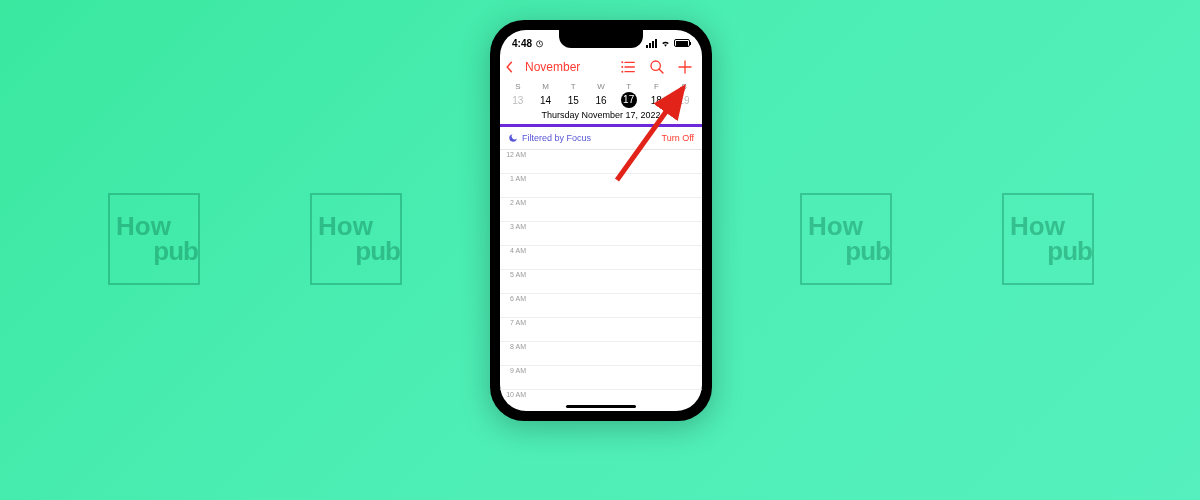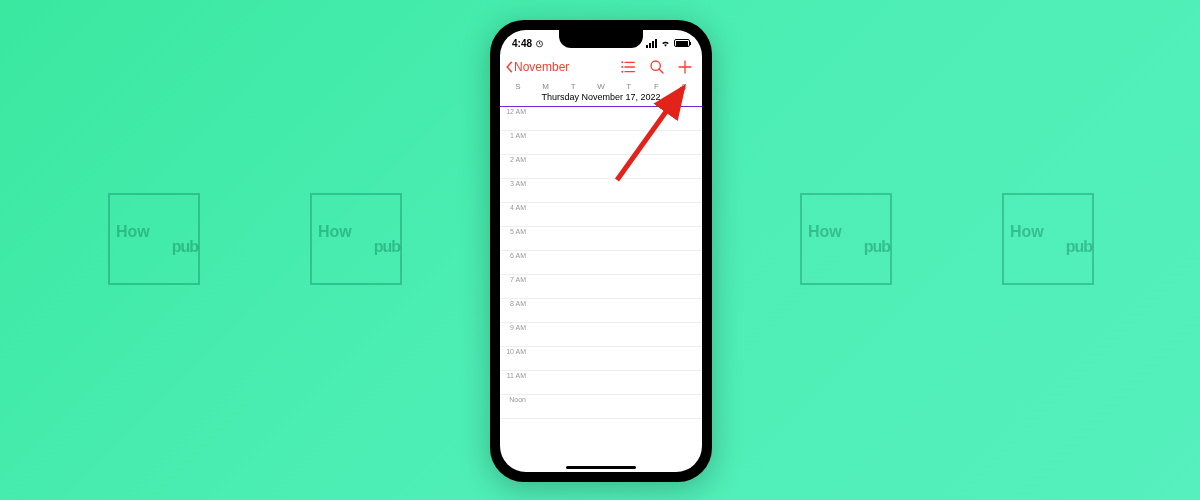--- a/index.html
+++ b/index.html
@@ -15,29 +15,29 @@
     position: absolute;
     width: 92px;
     height: 92px;
     border: 2px solid rgba(10,120,80,0.35);
     display: flex;
     flex-direction: column;
     justify-content: center;
     padding-left: 6px;
     color: rgba(10,120,80,0.4);
     font-weight: 700;
-    font-size: 16px;
+    font-size: 26px;
     line-height: 0.95;
     pointer-events: none;
   }
   .wm .l2 { letter-spacing: -1px; text-align: right; }
   .phone {
     position: absolute;
     left: 490px; top: 20px;
-    width: 222px; height: 462px;
+    width: 222px; height: 401px;
     background: #000;
     border-radius: 34px;
     padding: 10px;
     box-shadow: 0 6px 30px rgba(0,0,0,0.25);
   }
   .screen {
     width: 100%; height: 100%;
     background: #fff;
     border-radius: 26px;
     position: relative;
@@ -70,41 +70,41 @@
   .wifi-ic { width: 11px; height: 8px; }
   .batt { width: 16px; height: 8px; border: 1px solid #000; border-radius: 2px; position: relative; }
   .batt::after{content:"";position:absolute;right:-2px;top:2px;width:1px;height:3px;background:#000;}
   .batt .fill{width:12px;height:5px;background:#000;margin:0.5px;}
   .top-nav {
     display: flex; align-items: center;
     padding: 4px 8px 0 4px;
     height: 26px;
     color: #ff3b30;
   }
-  .back { display: flex; align-items: center; font-size: 12px; gap: 0; }
+  .back { display: flex; align-items: center; font-size: 12px; gap: 11px; }
   .back svg { width: 10px; height: 12px; }
   .top-nav .sp { flex: 1; }
   .top-icn { width: 18px; height: 18px; margin-left: 10px; display:flex;align-items:center;justify-content:center; }
   .top-icn svg { width: 16px; height: 16px; }
   .week-head {
     display: flex; justify-content: space-around;
     font-size: 8px; color: #888; padding: 4px 4px 1px 4px;
   }
   .week-head span { width: 14%; text-align:center; }
   .week-nums {
     display: flex; justify-content: space-around;
     font-size: 10px; padding: 0 4px 2px 4px; align-items: center;
   }
   .week-nums .d { width: 14%; text-align:center; color:#000; }
   .week-nums .d.dim { color:#bbb; }
   .week-nums .d.sel {
     background:#000; color:#fff; width:16px;height:16px;line-height:16px;border-radius:50%;margin:0 auto;
   }
   .sel-wrap{width:14%;display:flex;justify-content:center;}
-  .date-line { text-align:center; font-size:9px; color:#000; padding-bottom:4px; border-bottom:1px solid #6d28d9;}
+  .date-line { text-align:center; font-size:9px; color:#000; padding-bottom:4px; border-bottom:3px solid #6d28d9;}
   .focus-row {
     display:flex; justify-content:space-between; align-items:center;
     padding:6px 8px; font-size:9px; border-bottom:1px solid #e5e5e5;
   }
   .focus-left { display:flex; align-items:center; gap:4px; color:#5856d6; }
   .focus-left svg{width:10px;height:10px;}
   .focus-right { color:#ff3b30; }
   .hours { flex:1; overflow:hidden; }
   .hr { display:flex; align-items:flex-start; height:24px; border-bottom:1px solid #eee; }
   .hr .lbl { width:28px; font-size:7px; color:#999; padding:1px 2px 0 3px; text-align:right;}
@@ -200,22 +200,42 @@
 
     <div class="week-head" id="wkh">
         <span>S</span>
         <span>M</span>
         <span>T</span>
         <span>W</span>
         <span>T</span>
         <span>F</span>
         <span>S</span>
       </div>
+    <div class="week-nums" id="wkn">
+        <div class="d dim">13</div>
+        <div class="d">14</div>
+        <div class="d">15</div>
+        <div class="d">16</div>
+        <div class="sel-wrap">
+          <div class="d sel">17</div>
+        </div>
+        <div class="d">18</div>
+        <div class="d dim">19</div>
+      </div>
     <div class="date-line">Thursday  November 17, 2022</div>
 
+    <div class="focus-row">
+      <div class="focus-left">
+        <svg viewBox="0 0 24 24">
+            <path d="M21 13A9 9 0 1111 3a7 7 0 0010 10z" fill="#5856d6"></path>
+          </svg>
+        <span>Filtered by Focus</span>
+      </div>
+      <span class="focus-right">Turn Off</span>
+    </div>
 
     <div class="hours" id="hrs">
         <div class="hr">
           <div class="lbl">12 AM</div>
         </div>
         <div class="hr">
           <div class="lbl">1 AM</div>
         </div>
         <div class="hr">
           <div class="lbl">2 AM</div>

